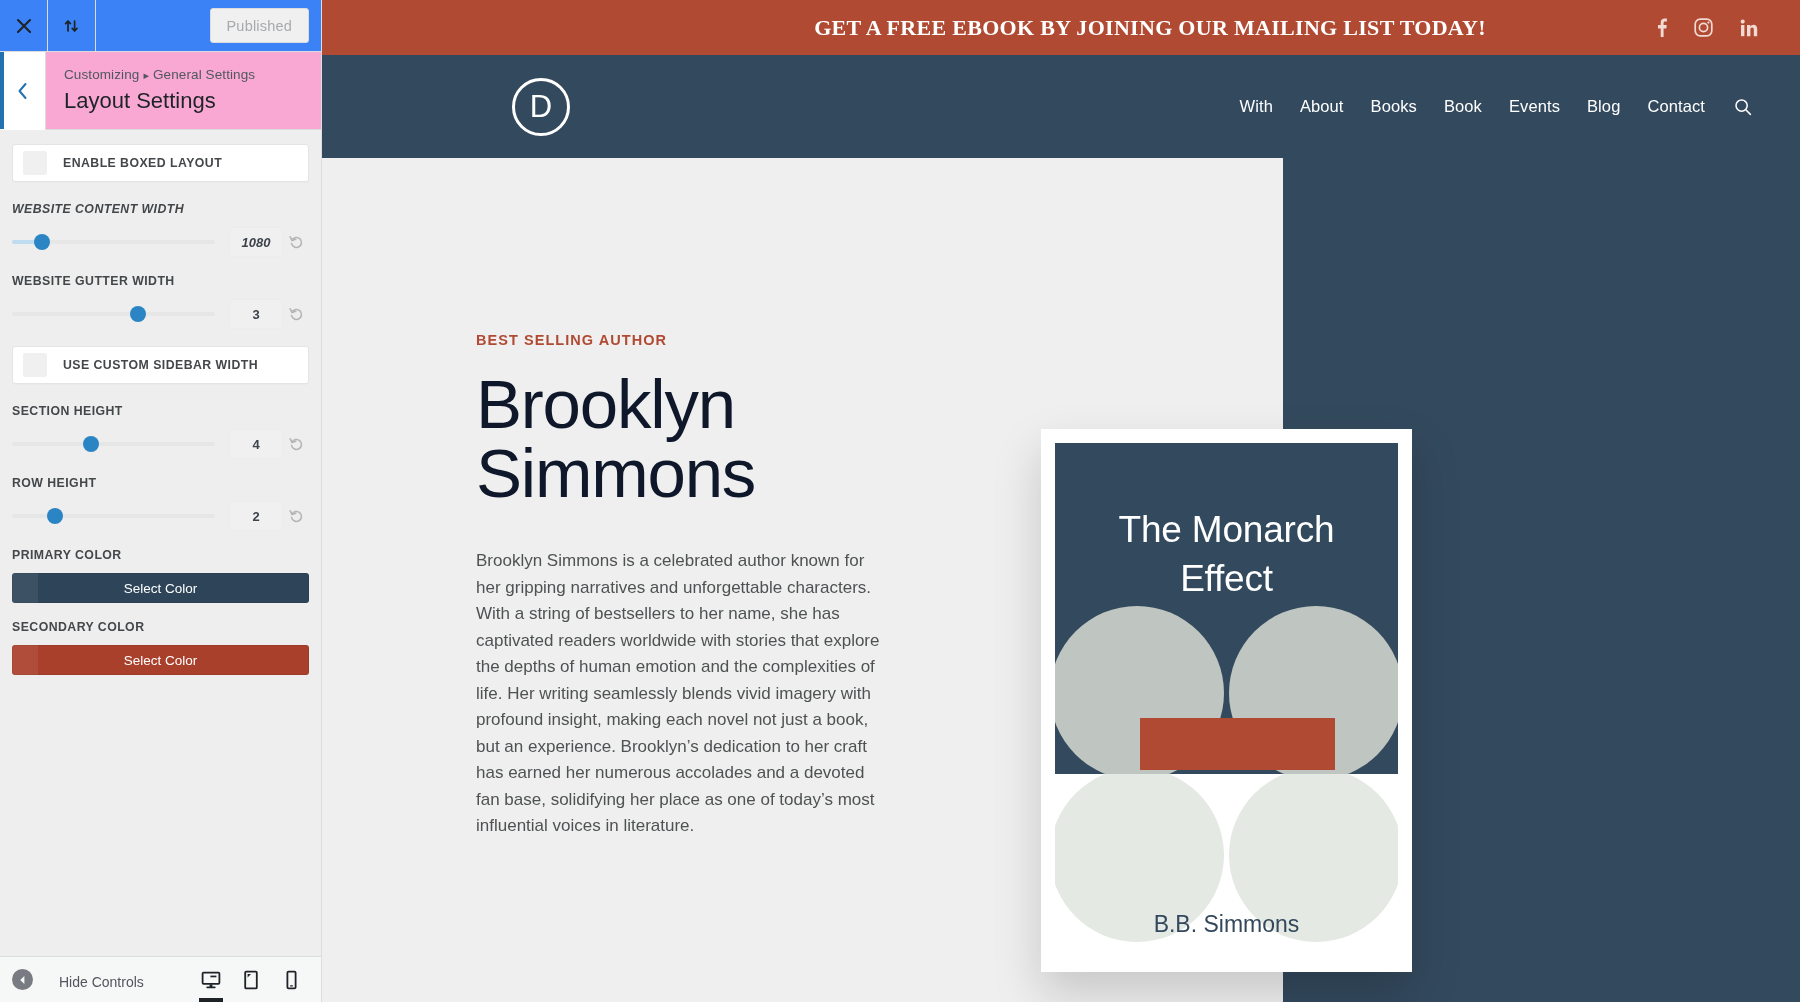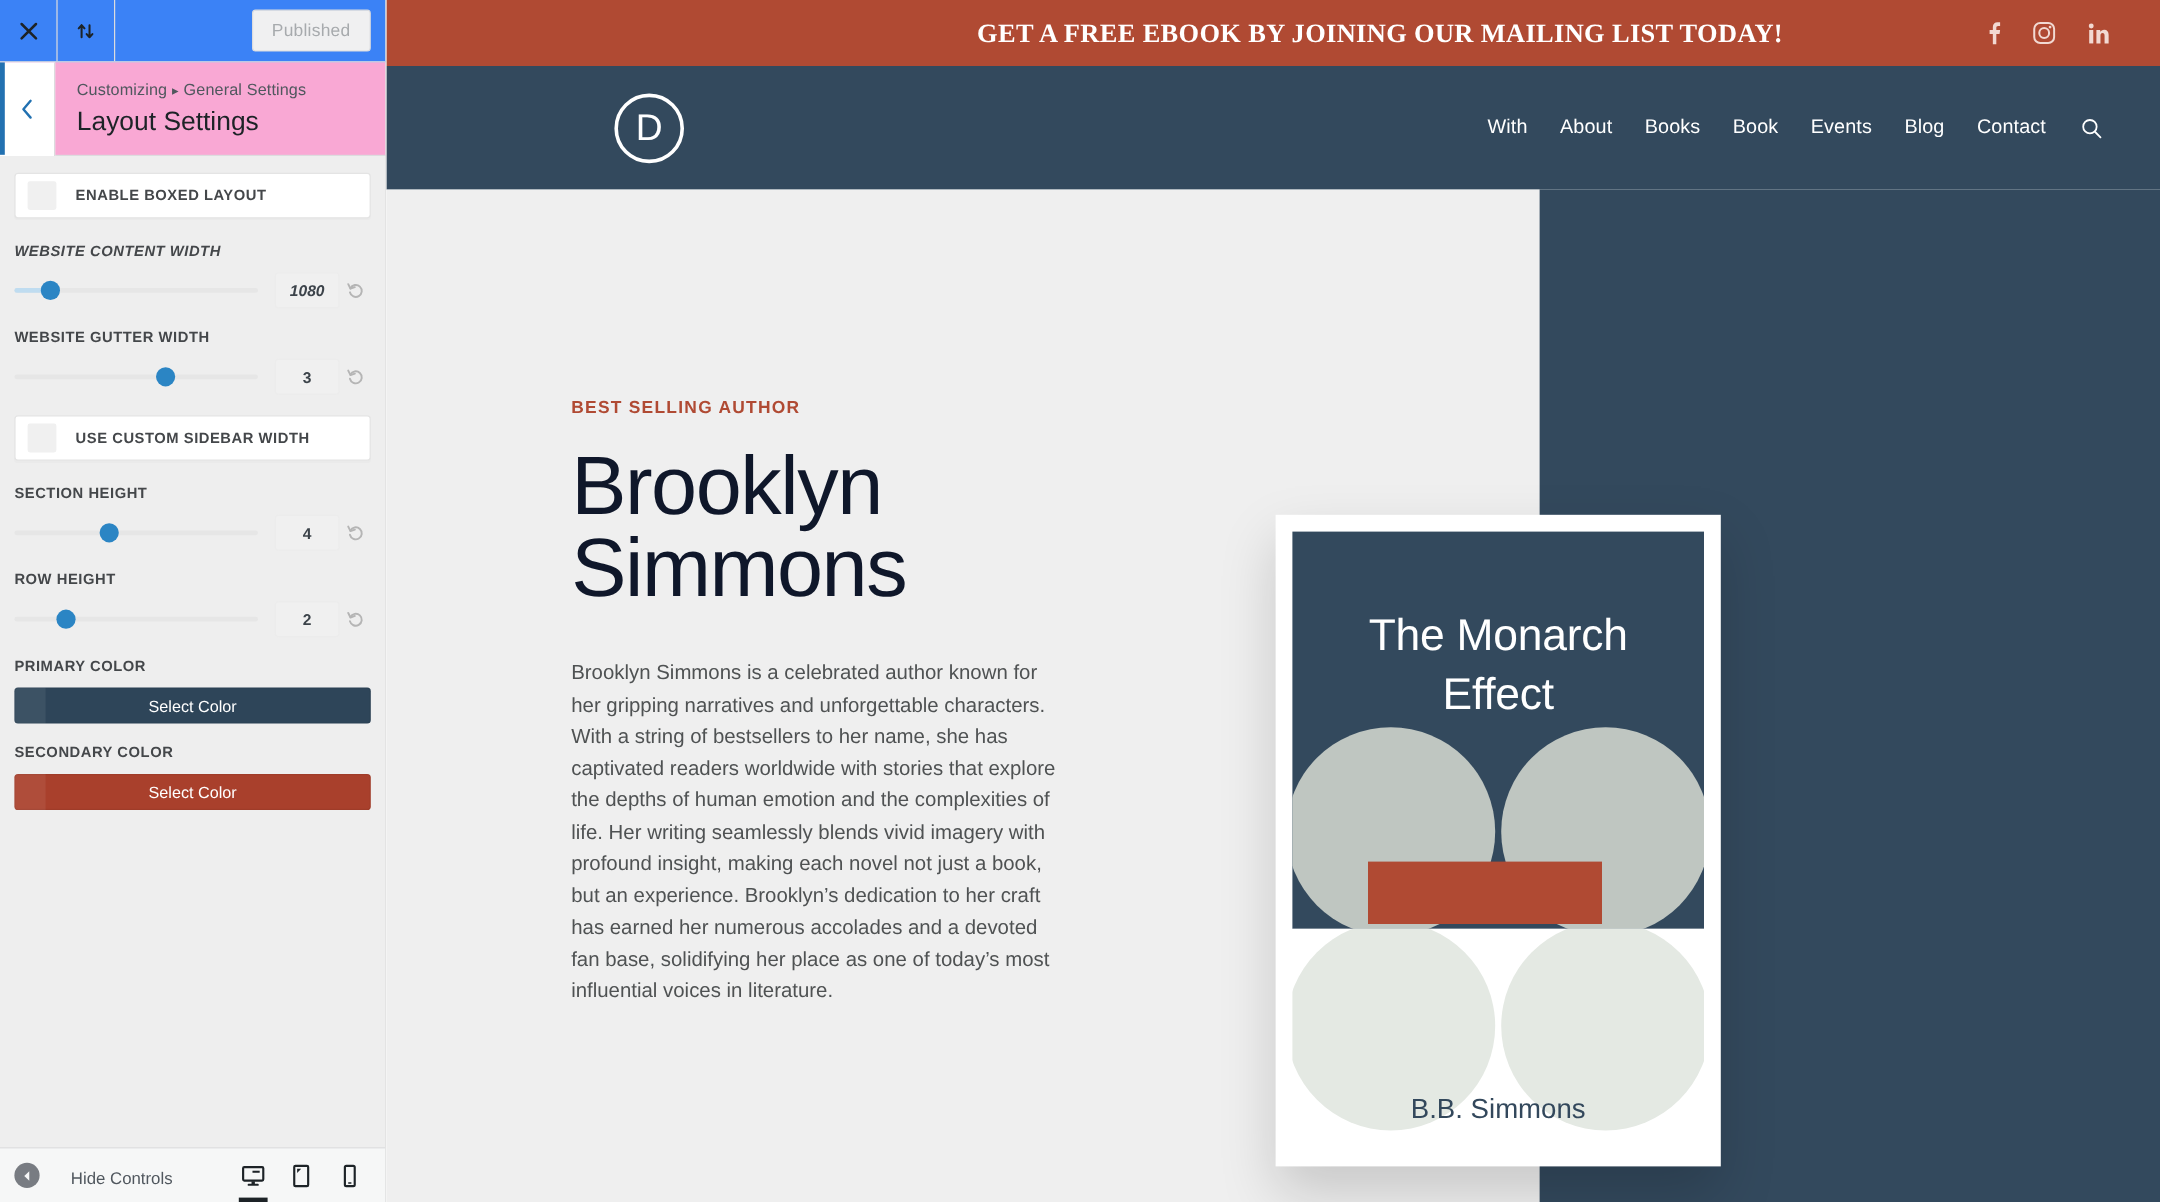--- a/index.html
+++ b/index.html
@@ -261,21 +261,20 @@
   }
 
   
   .book-card {
     position: absolute; z-index: 4;
     left: 719px; top: 271px;
     width: 371px; height: 543px;
     background: #fff;
     padding: 14px;
     box-shadow: 0 22px 45px rgba(0,0,0,.17);
-    margin-left: 22px;
   }
   .book-top {
     position: relative; width: 100%; height: 331px;
     overflow: hidden;
   }
   .book-title {
     position: relative; z-index: 2;
     text-align: center; color: #fff;
     font-size: 37px; line-height: 1.33;
     padding-top: 62px; font-weight: 400;

